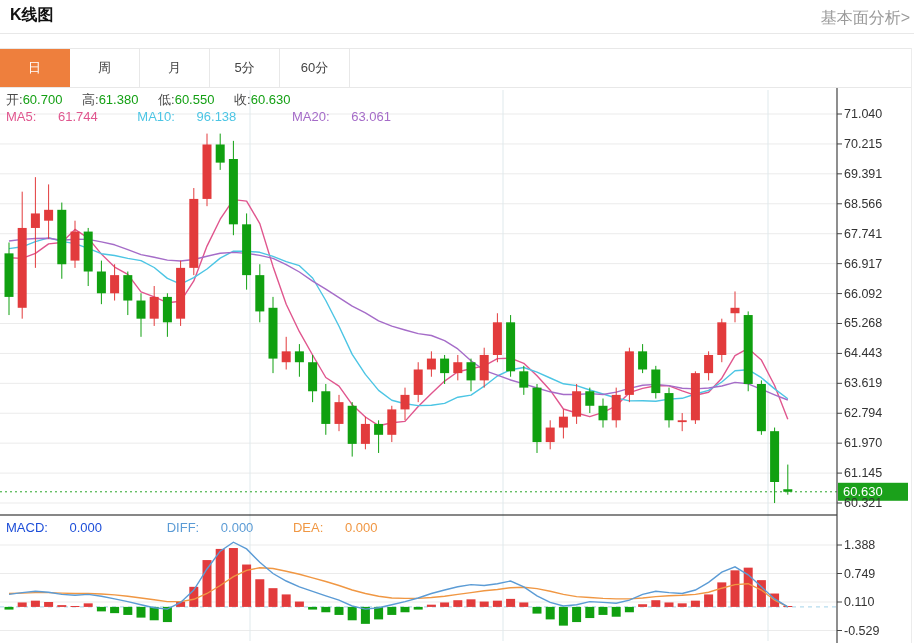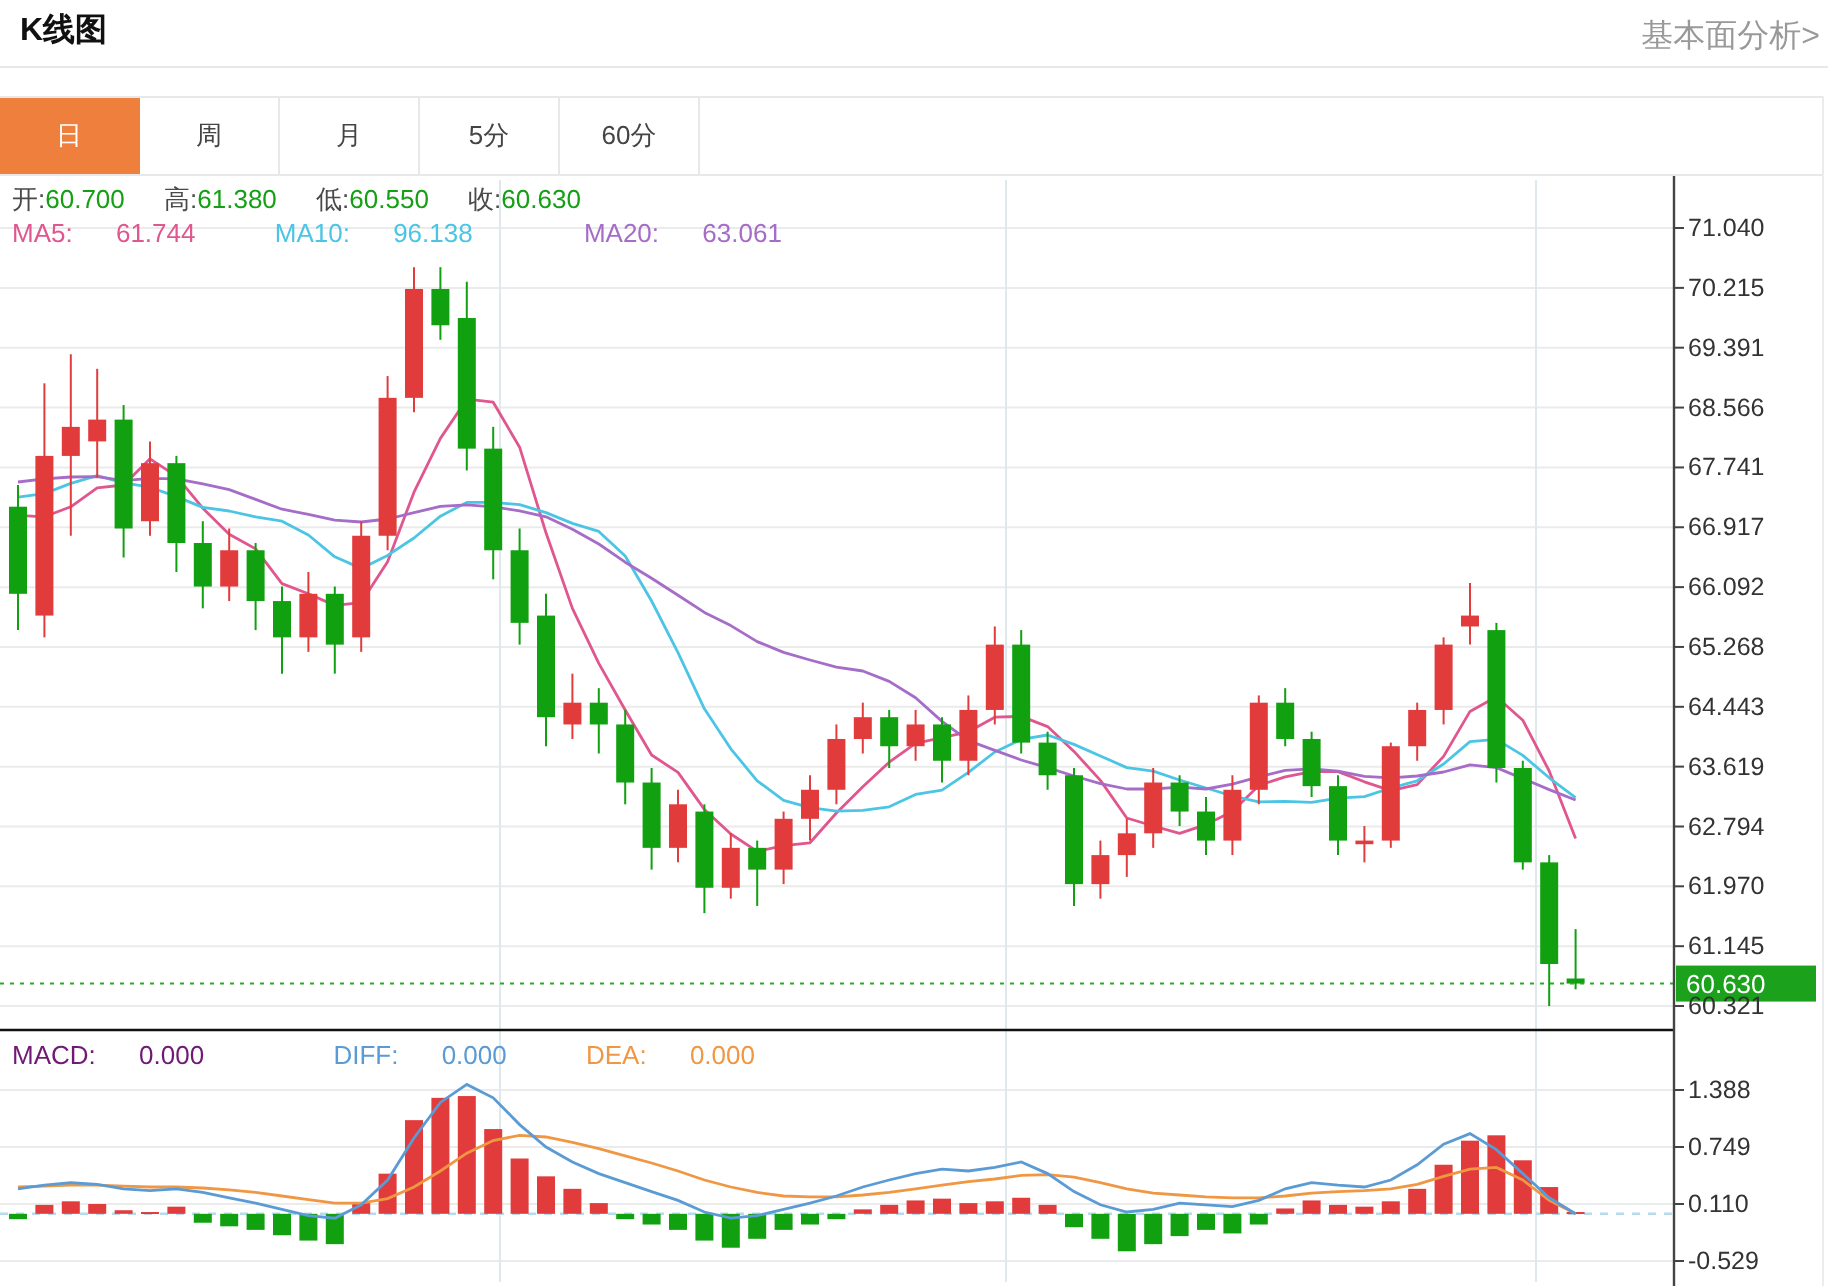--- a/index.html
+++ b/index.html
@@ -42,21 +42,21 @@
   .ohlc-row{top:91px;}
   .ohlc-row .lbl{color:#4a4a4a;}
   .ohlc-row .val{color:#14a014;margin-right:16px;}
   .ma-row{top:109px;}
   .ma-row span{margin-right:18px;}
   .ma5{color:#e0568e;}
   .ma10{color:#4cc5e4;}
   .ma20{color:#a56cc8;margin-left:16px;}
   .macd-row{top:520px;}
   .macd-row span{margin-right:18px;}
-  .macd-l{color:#701a75;}
+  .macd-l{color:#1d4ed8;}
   .diff-l{color:#5b9bd5;margin-left:25px;}
   .dea-l{color:#f09743;text-align:right;}
   #chart-svg{position:absolute;top:88px;left:0;}
 </style>
 </head>
 <body style="--accent: #ee7f3d;">
 
 <div class="page-title">K线图</div>
 <a class="analysis-link">基本面分析&gt;</a>
 <div class="title-divider"></div>

